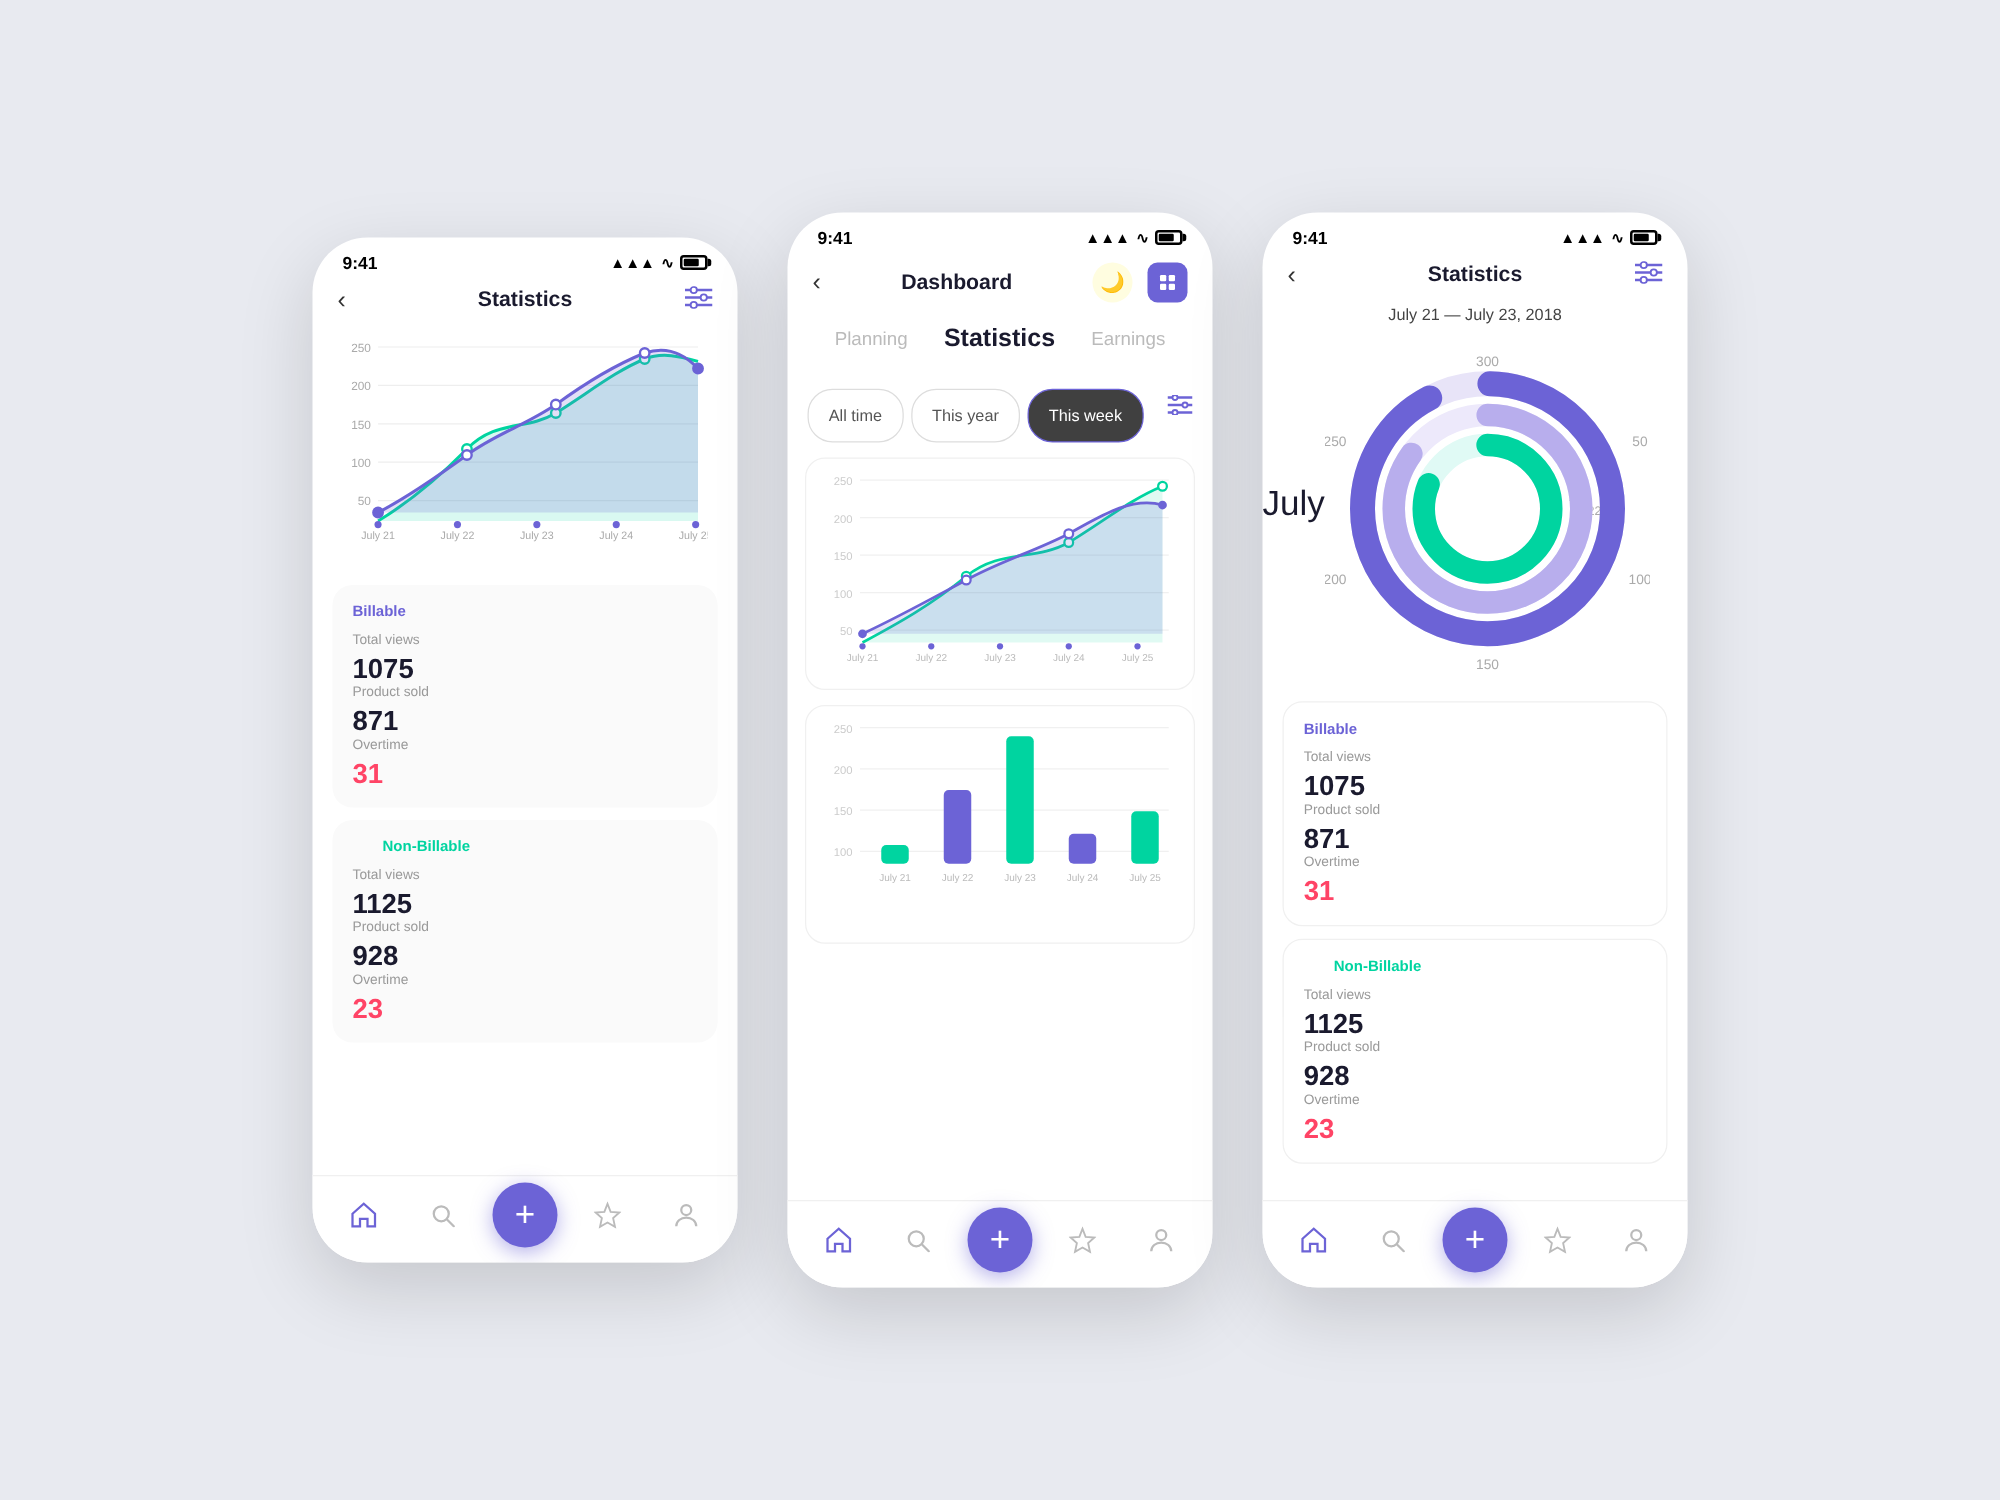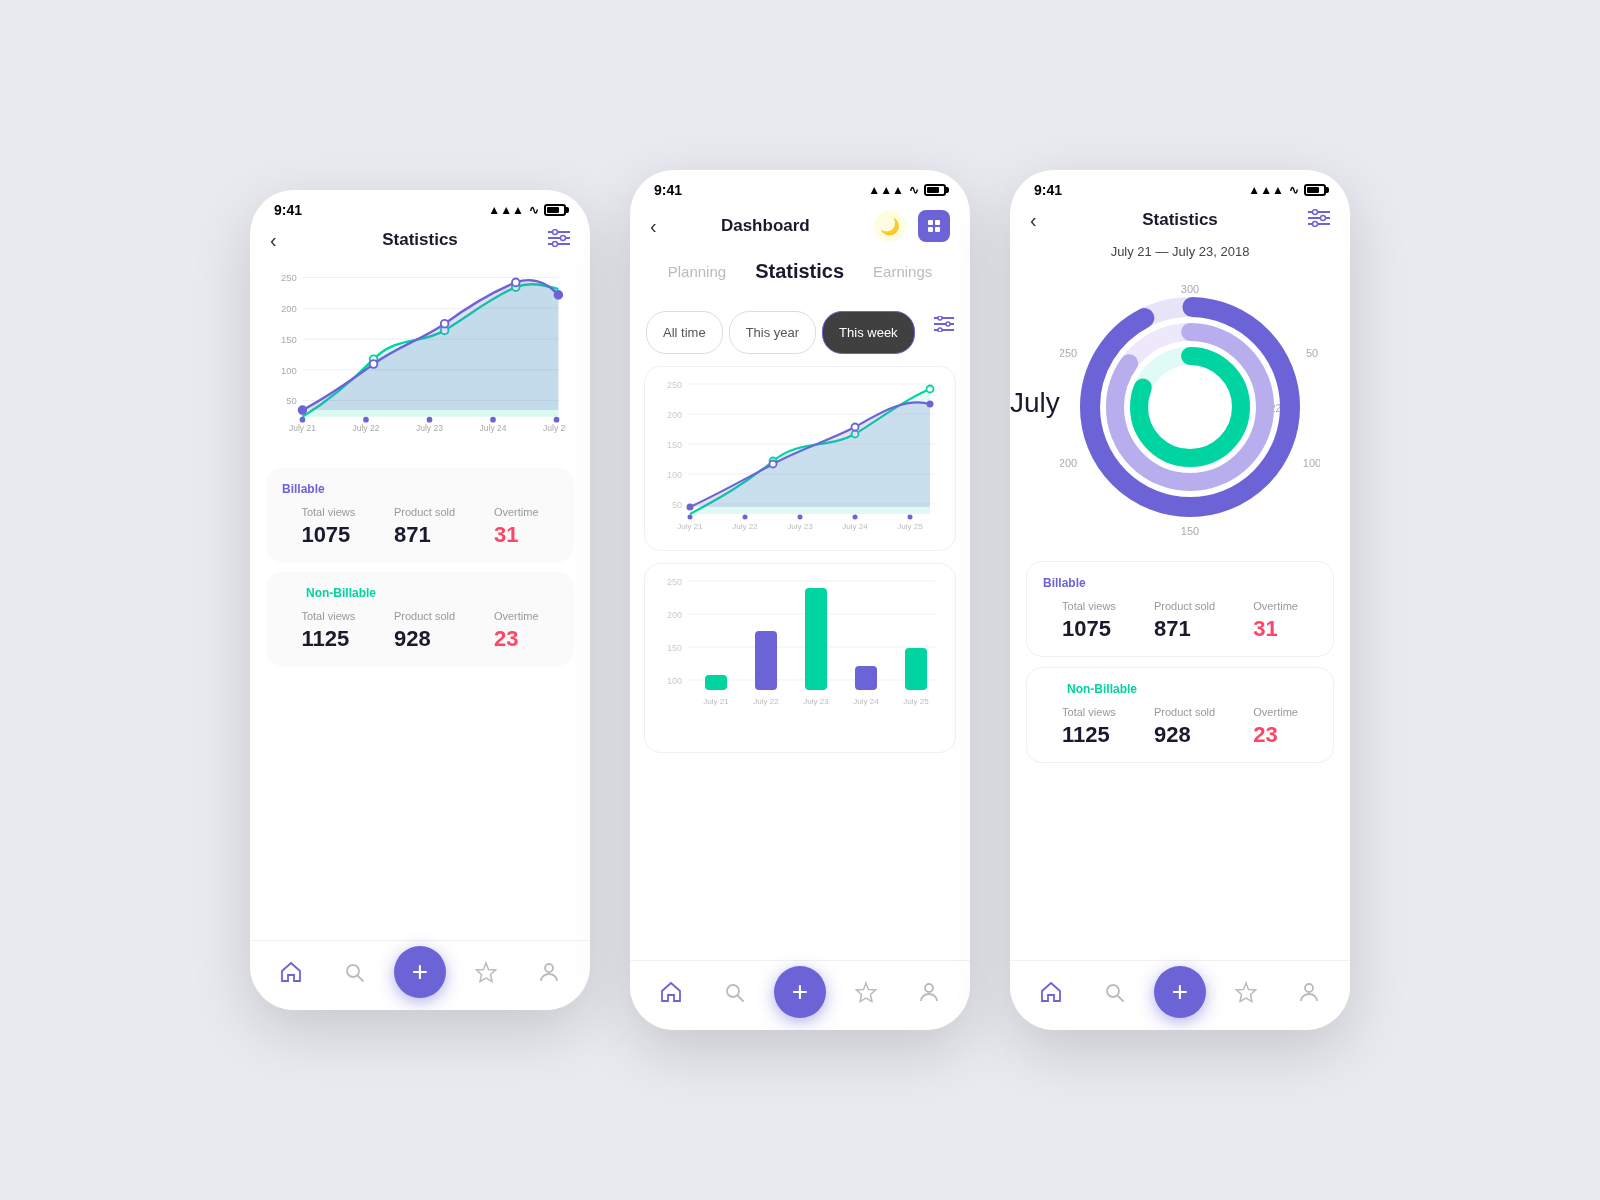--- a/index.html
+++ b/index.html
@@ -127,20 +127,21 @@
     .stats-label {
       font-size: 12px;
       font-weight: 600;
       margin-bottom: 10px;
     }
     .stats-label.billable { color: #6c63d6; }
     .stats-label.non-billable { color: #00d4a0; padding-left: 24px; }
     .stats-row {
       display: flex;
       justify-content: space-around;
+      flex-direction: column;
     }
     .stat-item { text-align: left; }
     .stat-name {
       font-size: 11px;
       color: #999;
       margin-bottom: 4px;
     }
     .stat-value {
       font-size: 22px;
       font-weight: 700;

